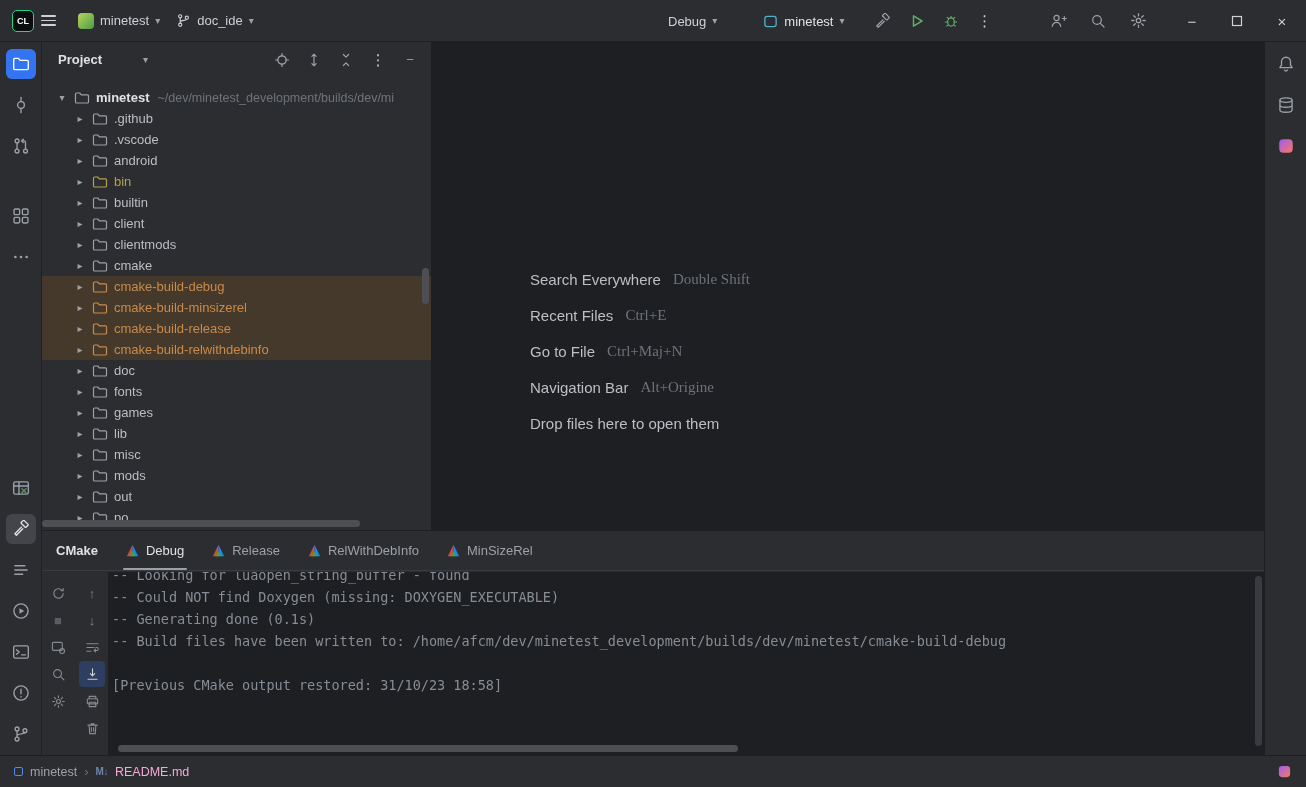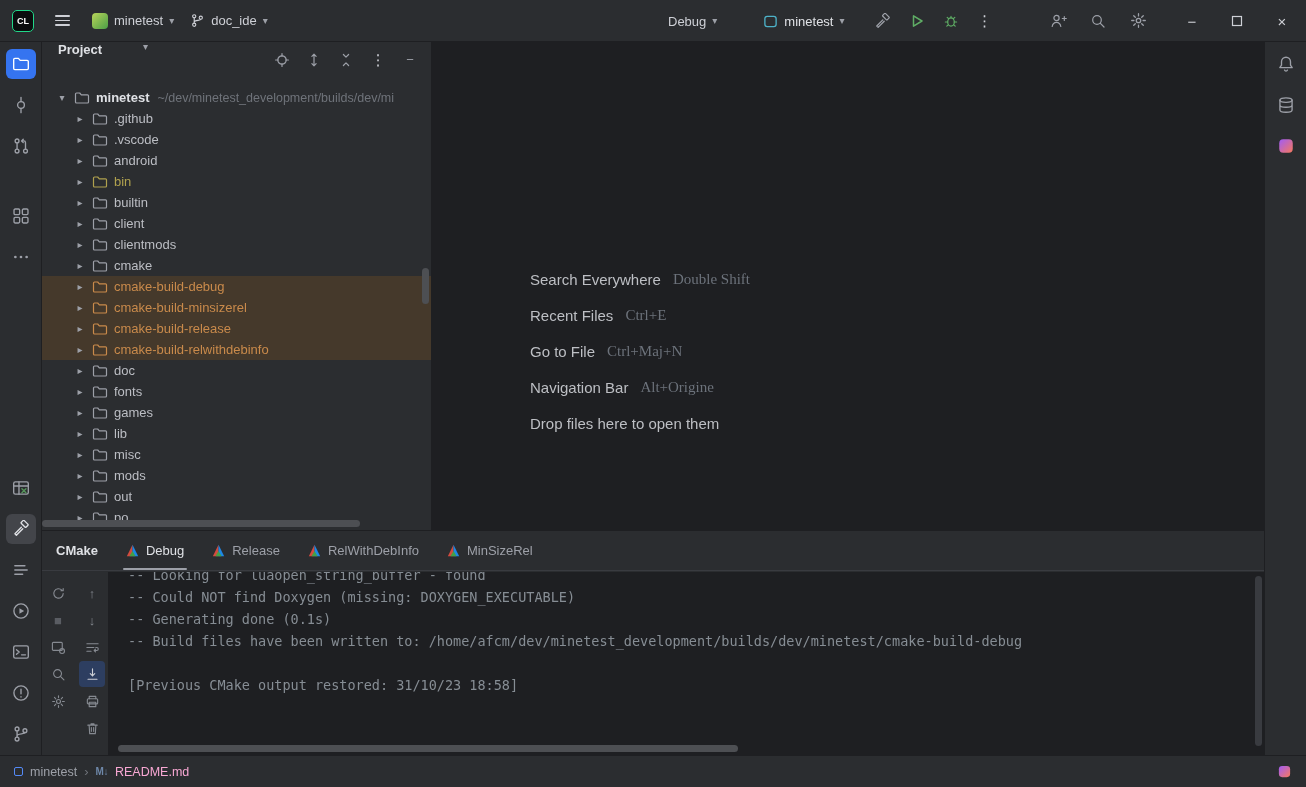--- a/index.html
+++ b/index.html
@@ -4,21 +4,21 @@
 <style>
   *{box-sizing:border-box;margin:0;padding:0;}
   html,body{width:1306px;height:787px;overflow:hidden;}
   body{background:#1e1f22;font-family:"Liberation Sans",sans-serif;color:#bcbec4;font-size:13px;}
   svg{display:block;}
   .sic{fill:none;stroke:currentColor;stroke-width:1.2;stroke-linecap:round;stroke-linejoin:round;}
   .window{position:relative;width:1306px;height:787px;background:#1e1f22;}
 
   
   .titlebar{position:absolute;top:0;left:0;right:0;height:42px;background:#2b2d30;border-bottom:1px solid #1e1f22;display:flex;align-items:center;padding-left:12px;}
-  .logo{width:22px;height:22px;border-radius:5px;background:#0b0d0e;border:1.5px solid #21d789;display:grid;place-items:center;font-size:9px;font-weight:700;color:#fff;margin-right:14px;}
+  .logo{width:22px;height:22px;border-radius:5px;background:#0b0d0e;border:1.5px solid #21d789;display:grid;place-items:center;font-size:9px;font-weight:700;color:#fff;}
   .hamburger{width:28px;height:28px;display:flex;flex-direction:column;justify-content:center;gap:3px;align-items:center;border-radius:6px;margin-right:8px;}
   .hamburger i{display:block;width:15px;height:1.5px;background:#ced0d6;border-radius:1px;}
   .tb-widget{display:flex;align-items:center;gap:6px;padding:5px 8px;border-radius:6px;color:#ced0d6;}
   .tb-widget .name{font-size:13px;}
   .chev{font-size:10px;color:#9da0a8;line-height:1;}
   .proj-ava{width:16px;height:16px;border-radius:4px;background:linear-gradient(135deg,#b9d45a,#4a9e46);}
   .tb-center{position:absolute;left:660px;top:0;height:42px;display:flex;align-items:center;}
   .runcfg{margin-left:30px;}
   .tb-iconbtn{width:28px;height:28px;display:grid;place-items:center;border-radius:6px;color:#9da0a8;}
   .tb-icons{display:flex;align-items:center;gap:6px;margin-left:16px;}
@@ -33,21 +33,21 @@
   .right-stripe{position:absolute;top:42px;right:0;width:42px;bottom:32px;background:#2b2d30;border-left:1px solid #1e1f22;}
   .stripe-top{display:flex;flex-direction:column;align-items:center;gap:11px;padding-top:7px;}
   .stripe-bottom{position:absolute;bottom:6px;left:0;right:0;display:flex;flex-direction:column;align-items:center;gap:11px;}
   .stripe-btn{width:30px;height:30px;border-radius:6px;display:grid;place-items:center;color:#9da0a8;}
   .stripe-btn.active-blue{background:#3574f0;color:#fff;}
   .stripe-btn.active-gray{background:#43454a;color:#dfe1e5;}
   .stripe-gap{height:18px;}
 
   
   .project-panel{position:absolute;top:42px;left:42px;width:390px;height:488px;background:#2b2d30;border-right:1px solid #1e1f22;overflow:hidden;}
-  .pp-header{height:35px;display:flex;padding:0 10px 0 16px;gap:36px;}
+  .pp-header{height:35px;display:flex;align-items:center;padding:0 10px 0 16px;gap:36px;}
   .pp-title{color:#dfe1e5;font-weight:600;font-size:13px;margin-right:5px;}
   .pp-actions{margin-left:auto;display:flex;align-items:center;gap:10px;color:#9da0a8;}
   .pp-actions .abtn{width:22px;height:22px;display:grid;place-items:center;border-radius:4px;}
   .tree{position:absolute;top:35px;left:0;right:0;bottom:0;padding-top:10px;overflow:hidden;}
   .tree-row{height:21px;display:flex;align-items:center;padding-left:30px;white-space:nowrap;color:#bcbec4;}
   .tree-row.root{padding-left:12px;}
   .tree-row .twisty{width:16px;text-align:center;font-size:10px;color:#9da0a8;flex:none;margin-right:4px;}
   .tree-row .f-ico{flex:none;margin-right:6px;color:#9da0a8;}
   .tree-row .lbl{font-size:13px;color:inherit;}
   .tree-row.root .lbl{color:#dfe1e5;font-weight:600;}
@@ -73,21 +73,21 @@
   .cm-header{height:40px;display:flex;align-items:center;border-bottom:1px solid #393b40;padding-left:14px;}
   .cm-title{color:#dfe1e5;font-size:13px;font-weight:600;margin-right:28px;}
   .cm-tabs{display:flex;align-items:center;gap:28px;height:100%;}
   .cm-tab{position:relative;display:flex;align-items:center;gap:7px;height:100%;color:#9da0a8;font-size:13px;}
   .cm-tab.active{color:#dfe1e5;}
   .cm-tab.active::after{content:'';position:absolute;left:-3px;right:-3px;bottom:0;height:2px;background:#9da0a8;border-radius:1px;}
   .cm-body{position:absolute;top:41px;left:0;right:0;bottom:0;display:flex;}
   .cm-toolbar{width:66px;background:#2b2d30;padding:8px 6px;display:grid;grid-template-columns:26px 26px;grid-auto-rows:26px;gap:1px 8px;justify-content:center;}
   .tbtn{width:26px;height:26px;display:grid;place-items:center;color:#868a91;border-radius:4px;font-size:13px;}
   .tbtn.sel{background:rgba(53,116,240,0.25);color:#ced0d6;}
-  .console{position:relative;flex:1;background:#1e1f22;overflow:hidden;padding-left:20px;}
+  .console{position:relative;flex:1;background:#1e1f22;overflow:hidden;padding-left:4px;}
   .console-lines{margin-top:-8px;}
   .console-line{min-height:22px;line-height:22px;font-family:"DejaVu Sans Mono",monospace;font-size:13.5px;color:#868d94;white-space:pre;}
   .cm-hthumb{left:10px;bottom:3px;height:7px;width:620px;}
   .cm-vthumb{right:2px;top:4px;width:7px;height:170px;background:#393b40;}
 
   
   .statusbar{position:absolute;left:0;right:0;bottom:0;height:32px;background:#2b2d30;border-top:1px solid #1e1f22;display:flex;align-items:center;padding:0 14px;font-size:12.5px;color:#9da0a8;}
   .crumb{display:flex;align-items:center;gap:7px;}
   .proj-sq{width:9px;height:9px;border:1.5px solid #548af7;border-radius:2px;}
   .crumb-sep{color:#6f737a;font-size:13px;}

